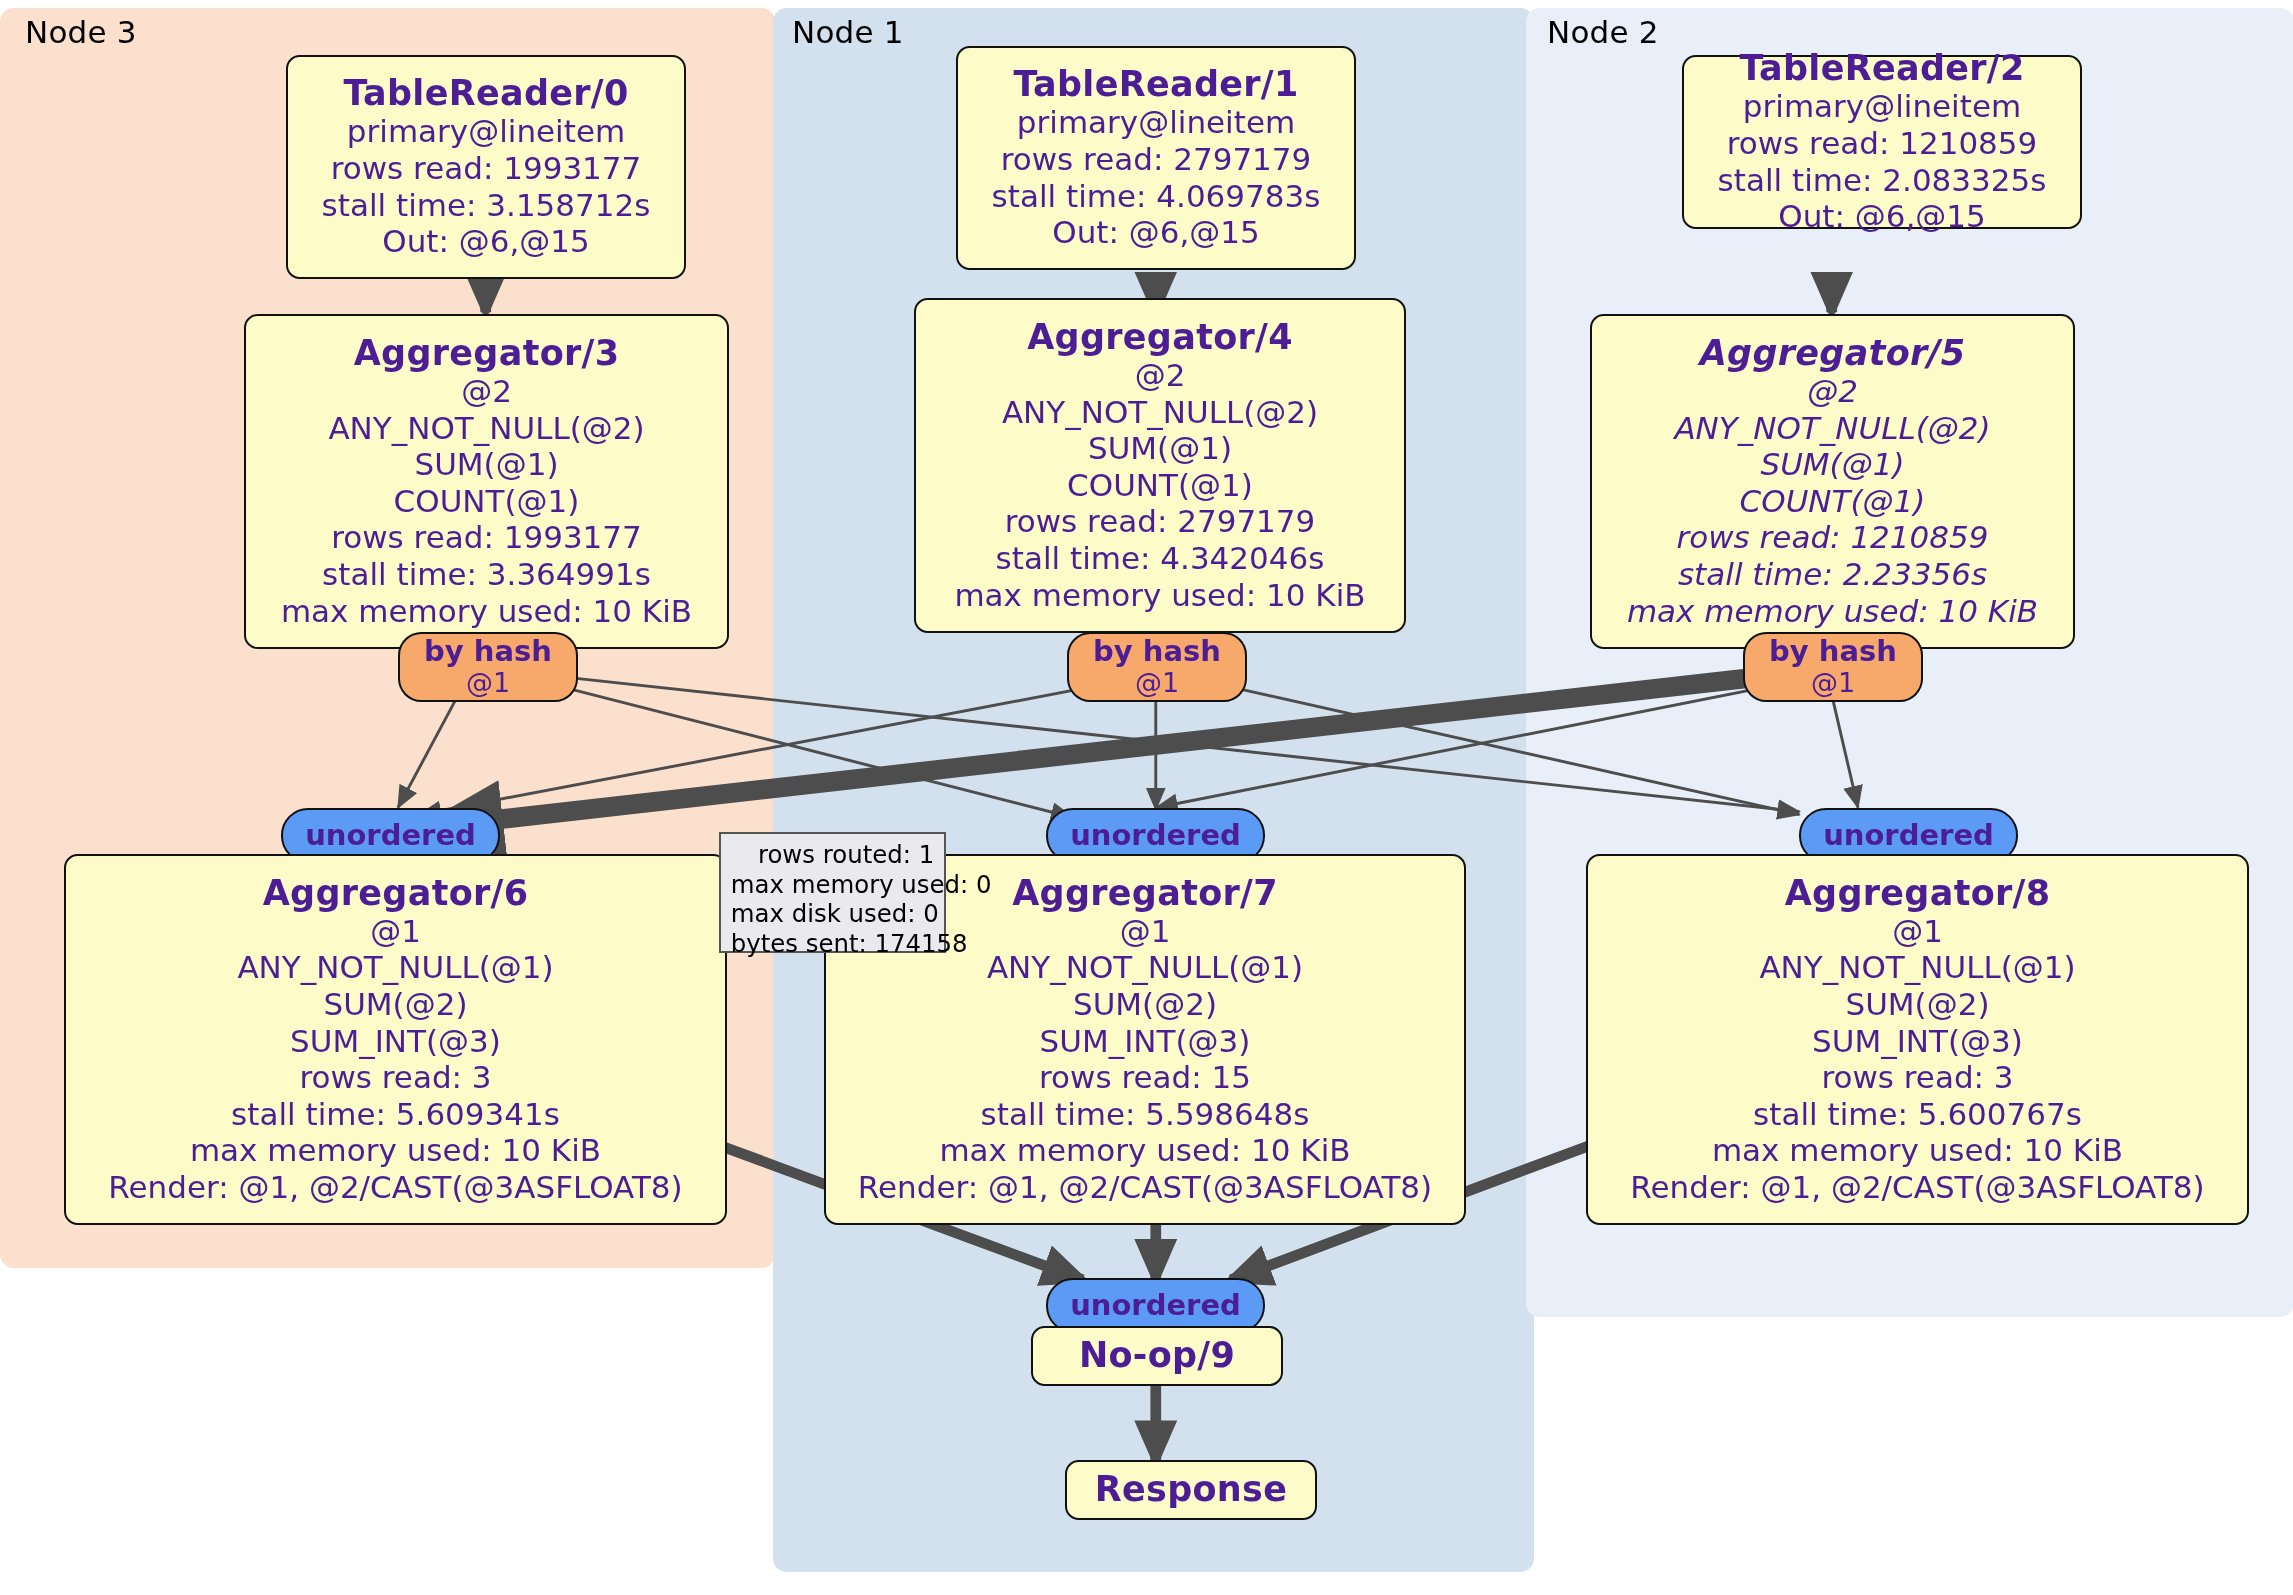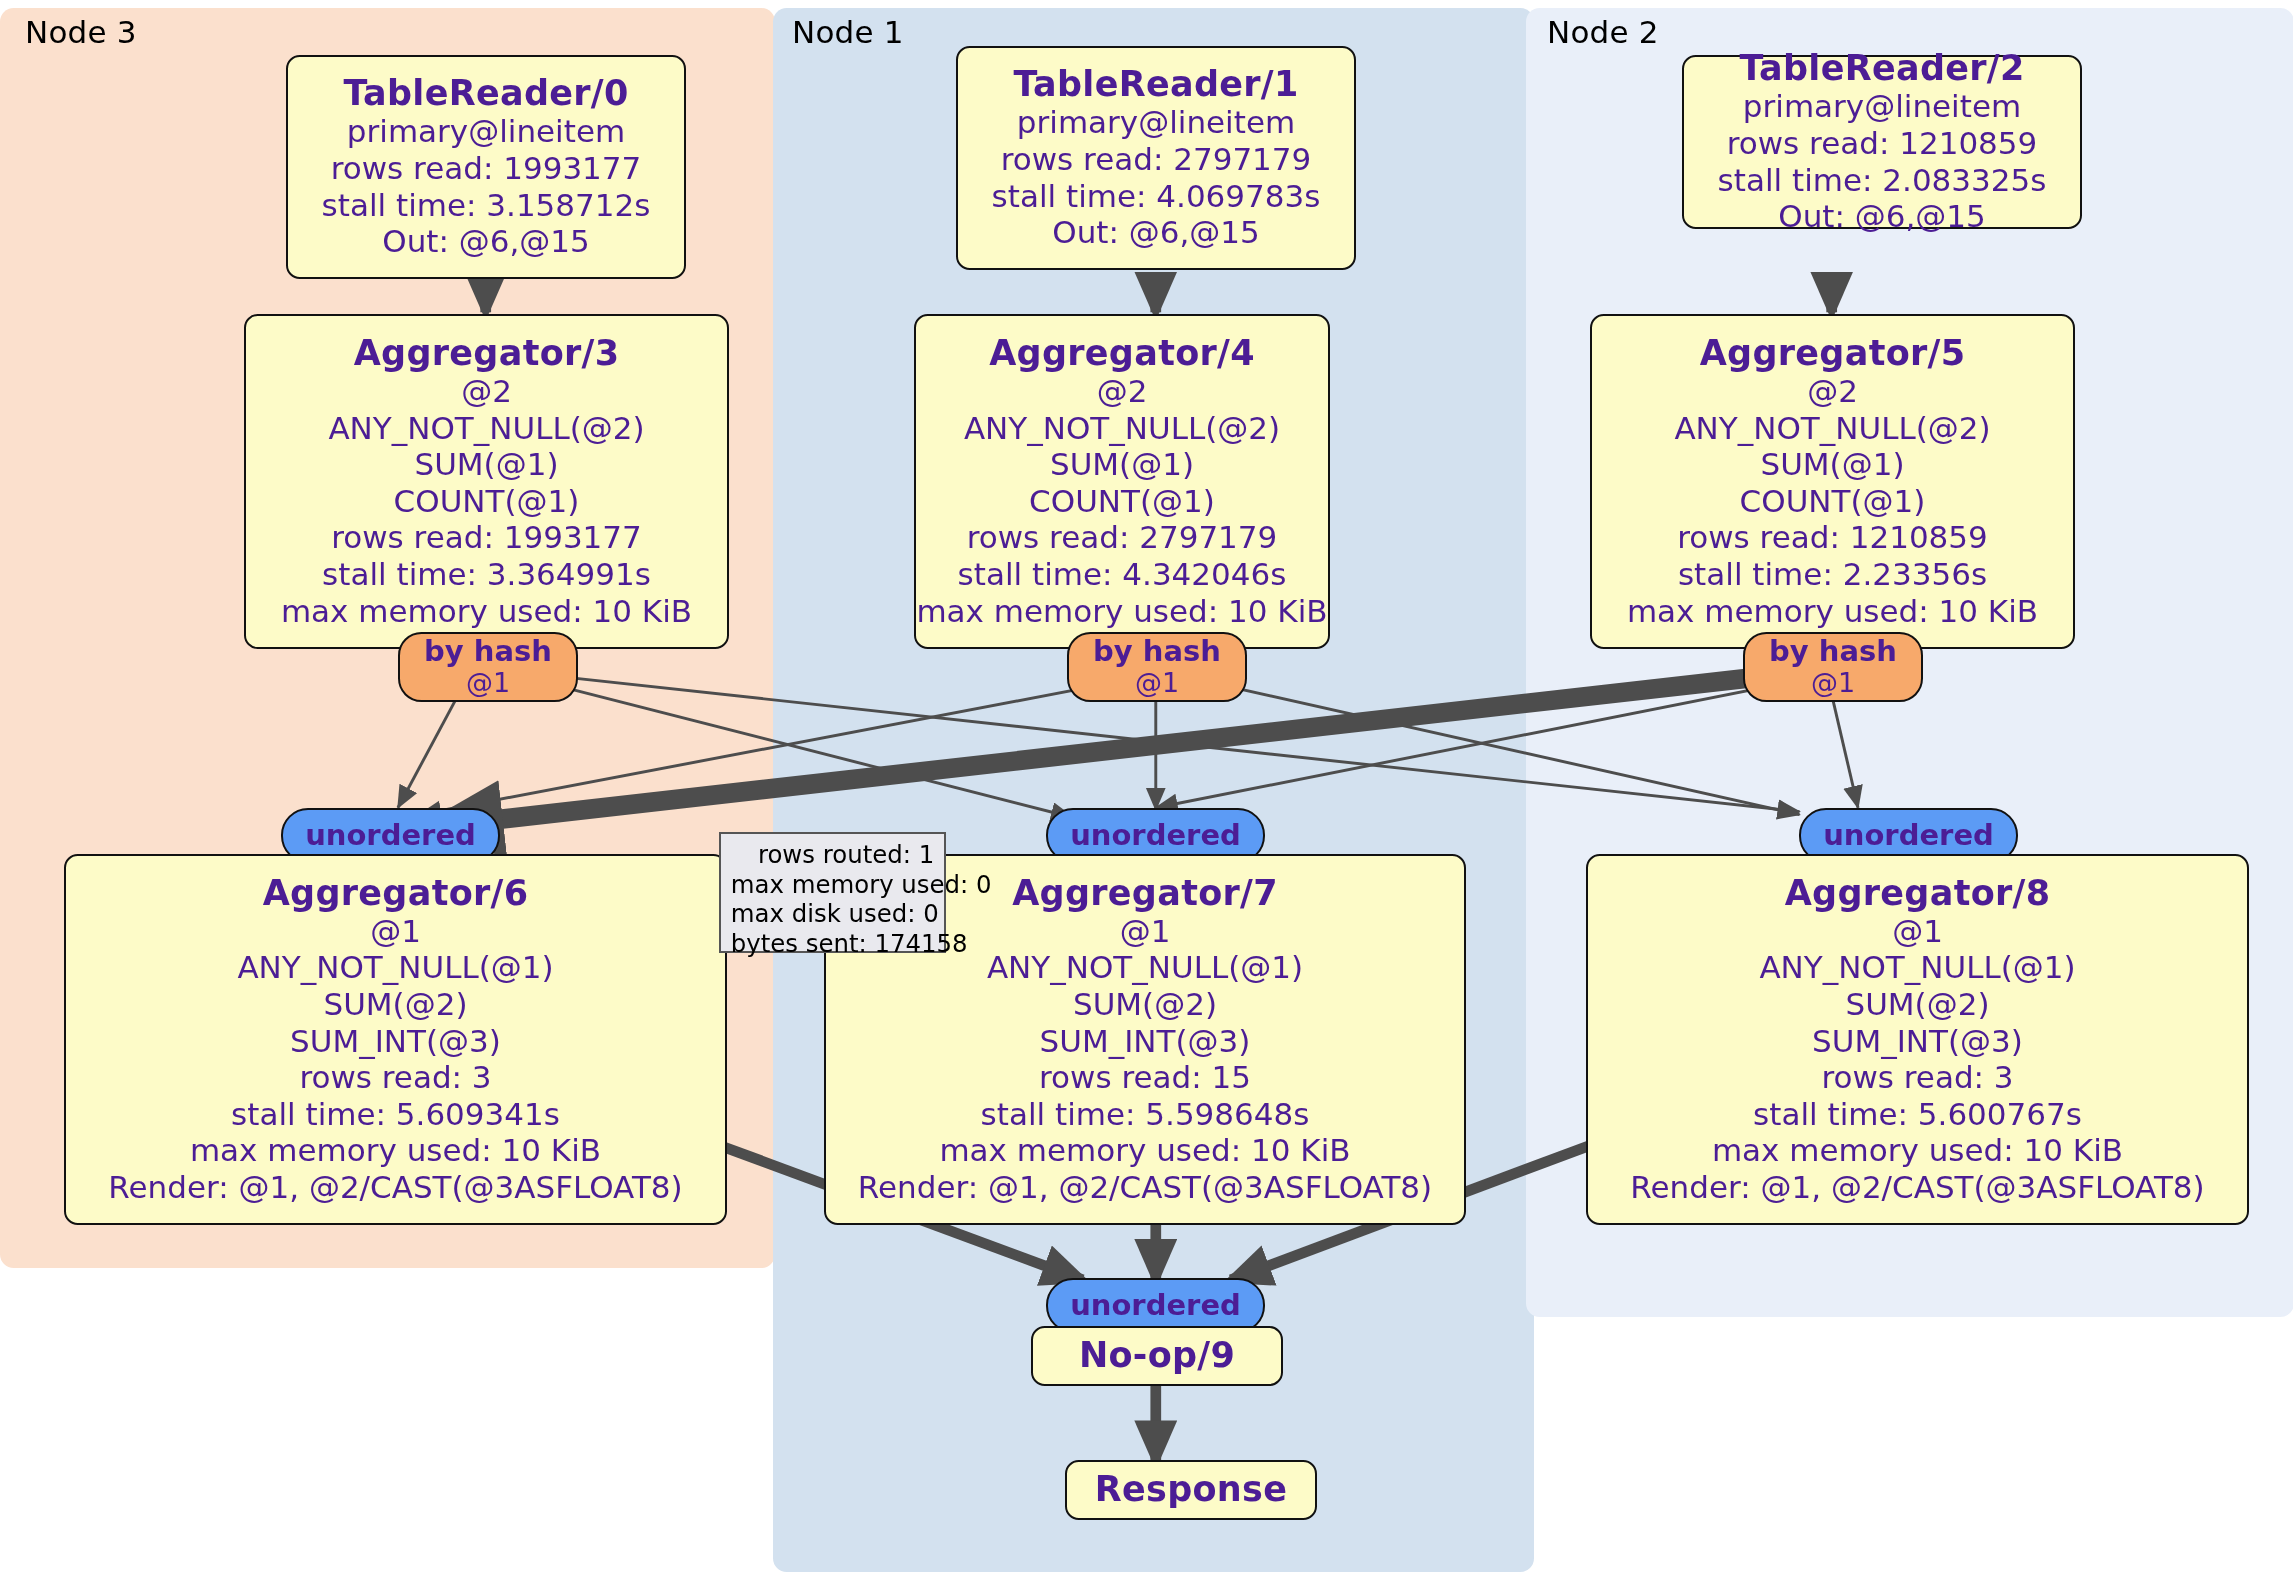--- a/index.html
+++ b/index.html
@@ -134,32 +134,32 @@
     <div class="title">Aggregator/3</div>
     <div class="line">@2</div>
     <div class="line">ANY_NOT_NULL(@2)</div>
     <div class="line">SUM(@1)</div>
     <div class="line">COUNT(@1)</div>
     <div class="line">rows read: 1993177</div>
     <div class="line">stall time: 3.364991s</div>
     <div class="line">max memory used: 10 KiB</div>
   </div>
 
-  <div class="node" style="left:914px;top:314px;width:416px;height:335px;">
+  <div class="node" style="left:914px;top:298px;width:492px;height:335px;">
     <div class="title">Aggregator/4</div>
     <div class="line">@2</div>
     <div class="line">ANY_NOT_NULL(@2)</div>
     <div class="line">SUM(@1)</div>
     <div class="line">COUNT(@1)</div>
     <div class="line">rows read: 2797179</div>
     <div class="line">stall time: 4.342046s</div>
     <div class="line">max memory used: 10 KiB</div>
   </div>
 
-  <div class="node" style="left:1590px;top:314px;width:485px;height:335px;">
+  <div class="node" style="left:1590px;top:314px;width:485px;height:335px;font-style:italic;">
     <div class="title">Aggregator/5</div>
     <div class="line">@2</div>
     <div class="line">ANY_NOT_NULL(@2)</div>
     <div class="line">SUM(@1)</div>
     <div class="line">COUNT(@1)</div>
     <div class="line">rows read: 1210859</div>
     <div class="line">stall time: 2.23356s</div>
     <div class="line">max memory used: 10 KiB</div>
   </div>
 

